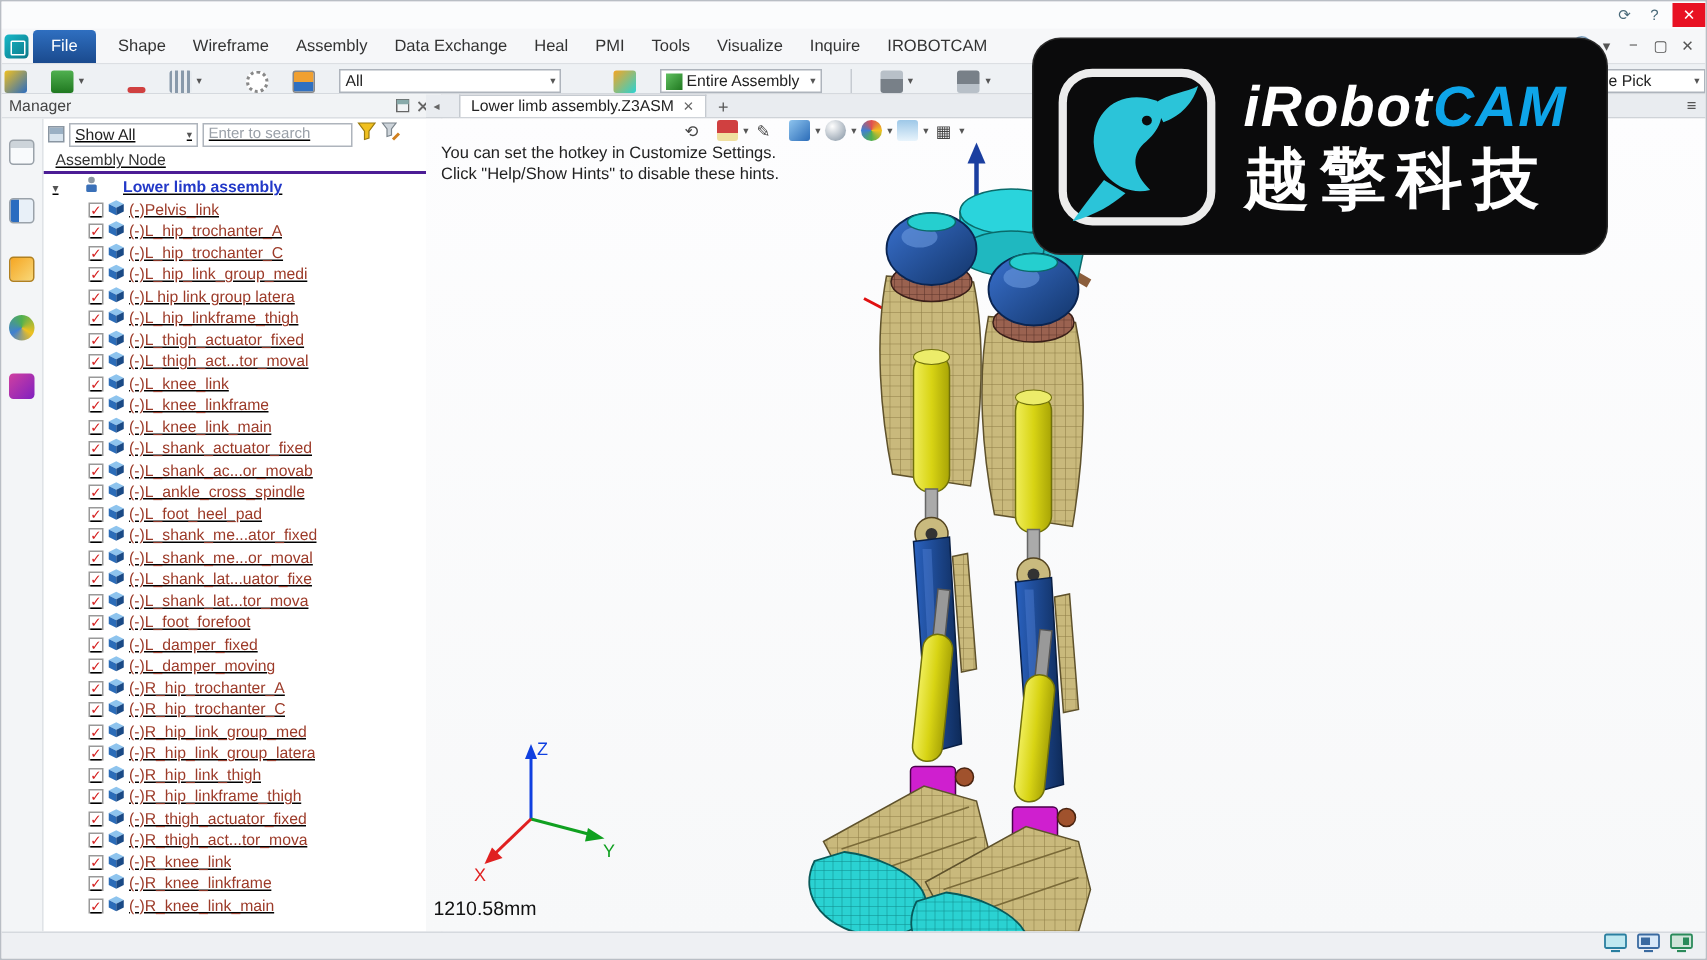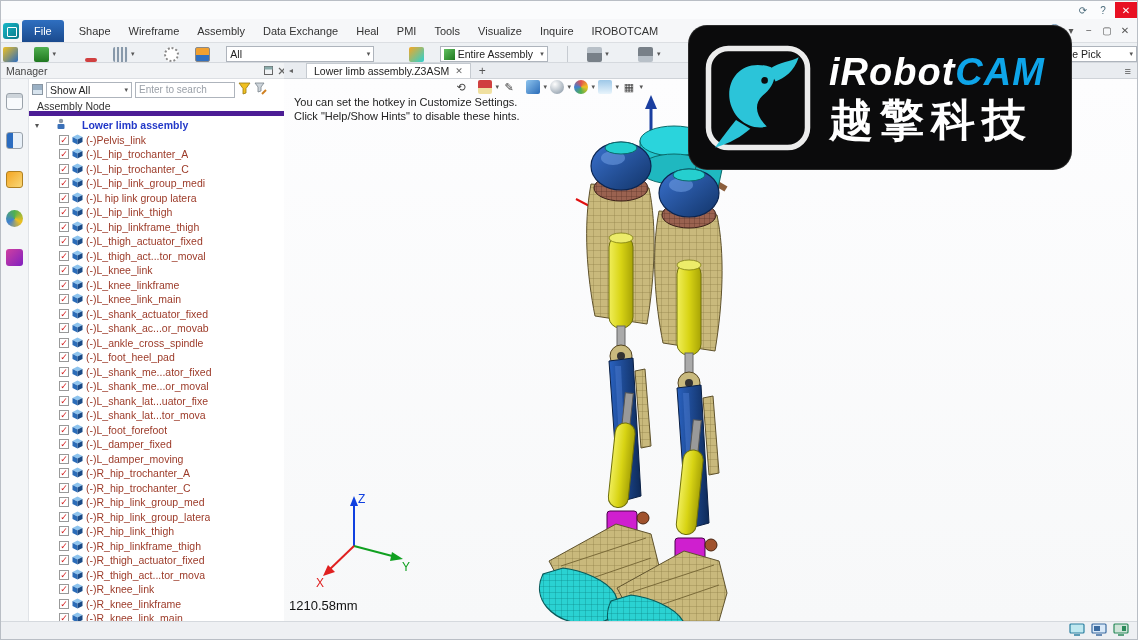--- a/index.html
+++ b/index.html
@@ -30,31 +30,31 @@
   .combo{height:16px;background:#fff;border:1px solid #aeb4bc;display:flex;align-items:center;font-size:10.5px;color:#222;padding:0 3px;gap:3px;flex:0 0 auto;}
   .combo .cc{margin-left:auto;font-size:7px;color:#555;}
   .combo .cc::after{content:"▾";}
   .mini{width:11px;height:11px;flex:0 0 auto;}
 
   
   .manager{position:absolute;top:62px;left:0;width:294px;bottom:18px;background:#fff;border-right:1px solid #c9cdd2;display:flex;flex-direction:column;}
   .mgr-title{height:16px;background:#f1f3f5;border-bottom:1px solid #dcdfe3;display:flex;align-items:center;font-size:10.5px;color:#444;padding:0 5px;}
   .mgr-title .spacer{flex:1;}
   .mgr-tbtn{width:14px;height:12px;display:flex;align-items:center;justify-content:center;color:#666;font-size:9px;}
-  .mgr-body{flex:1;display:flex;overflow:hidden;}
+  .mgr-body{flex:1;display:flex;overflow:hidden;text-decoration:underline;}
   .tool-strip{width:28px;background:#f3f5f7;border-right:1px solid #e0e3e7;display:flex;flex-direction:column;align-items:center;padding-top:14px;gap:22px;}
   .strip-ico{width:17px;height:17px;border-radius:3px;}
   .tree-col{flex:1;display:flex;flex-direction:column;overflow:hidden;}
   .filter-row{height:21px;display:flex;align-items:center;gap:3px;padding:2px 3px;}
   .show-all{height:16px;border:1px solid #aeb4bc;background:#fff;font-size:10.5px;color:#222;display:flex;align-items:center;padding:0 3px;width:86px;}
   .show-all .cc{margin-left:auto;font-size:7px;color:#555;}
   .show-all .cc::after{content:"▾";}
   .search-input{height:16px;width:100px;border:1px solid #aeb4bc;font-size:10px;padding:0 3px;color:#333;}
   .search-input::placeholder{color:#9aa0a8;}
-  .node-header{height:16px;display:flex;align-items:center;font-size:10.5px;color:#333;padding-left:8px;border-bottom:5px solid #4c1d95;}
+  .node-header{height:16px;display:flex;align-items:center;font-size:10.5px;color:#333;padding-left:8px;border-bottom:2px solid #4c1d95;}
   .tree{flex:1;overflow:hidden;padding-top:2px;}
   .root-row{height:14.5px;display:flex;align-items:center;gap:15px;padding-left:6px;white-space:nowrap;}
   .root-row::before{content:"▾";font-size:8px;color:#555;margin-right:1px;}
   .root-label{font-size:10.5px;font-weight:bold;color:#2238c8;}
   .trow{height:14.5px;display:flex;align-items:center;gap:3px;padding-left:30px;white-space:nowrap;}
   .cb{width:10px;height:10px;border:1px solid #999;background:#fff;font-size:9px;line-height:9px;color:#d42020;text-align:center;flex:0 0 auto;}
   .cb::after{content:"✓";}
   .tlabel{font-size:10.5px;color:#9c3a28;overflow:hidden;text-overflow:ellipsis;}
   .scrollbar{width:10px;background:#f2f3f5;border-left:1px solid #e0e3e7;display:flex;flex-direction:column;align-items:center;}
   .sb-arrow{font-size:7px;color:#888;height:10px;line-height:10px;}
@@ -284,31 +284,20 @@
                 <span>
                   <svg width="11" height="11" viewBox="0 0 11 11">
                     <polygon points="5.5,0.5 10.5,3 5.5,5.5 0.5,3" fill="#8ec4ee"></polygon>
                     <polygon points="0.5,3 5.5,5.5 5.5,10.5 0.5,8" fill="#2b6cb8"></polygon>
                     <polygon points="10.5,3 5.5,5.5 5.5,10.5 10.5,8" fill="#1a4a86"></polygon>
                   </svg>
                 </span>
                 <span class="tlabel">(-)L hip link group latera</span>
               </div>
 
-              <div class="trow">
-                <span class="cb"></span>
-                <span>
-                  <svg width="11" height="11" viewBox="0 0 11 11">
-                    <polygon points="5.5,0.5 10.5,3 5.5,5.5 0.5,3" fill="#8ec4ee"></polygon>
-                    <polygon points="0.5,3 5.5,5.5 5.5,10.5 0.5,8" fill="#2b6cb8"></polygon>
-                    <polygon points="10.5,3 5.5,5.5 5.5,10.5 10.5,8" fill="#1a4a86"></polygon>
-                  </svg>
-                </span>
-                <span class="tlabel">(-)L_hip_link_thigh</span>
-              </div>
 
               <div class="trow">
                 <span class="cb"></span>
                 <span>
                   <svg width="11" height="11" viewBox="0 0 11 11">
                     <polygon points="5.5,0.5 10.5,3 5.5,5.5 0.5,3" fill="#8ec4ee"></polygon>
                     <polygon points="0.5,3 5.5,5.5 5.5,10.5 0.5,8" fill="#2b6cb8"></polygon>
                     <polygon points="10.5,3 5.5,5.5 5.5,10.5 10.5,8" fill="#1a4a86"></polygon>
                   </svg>
                 </span>

